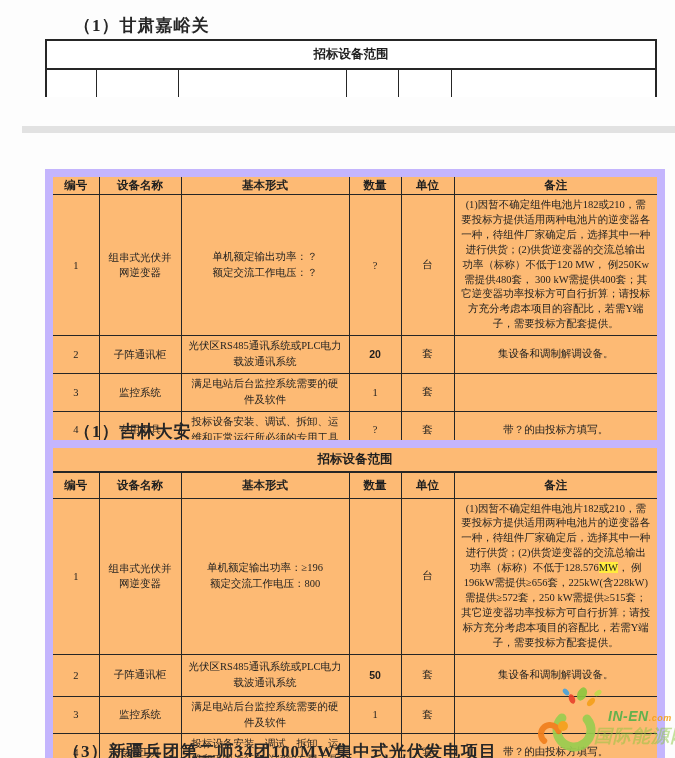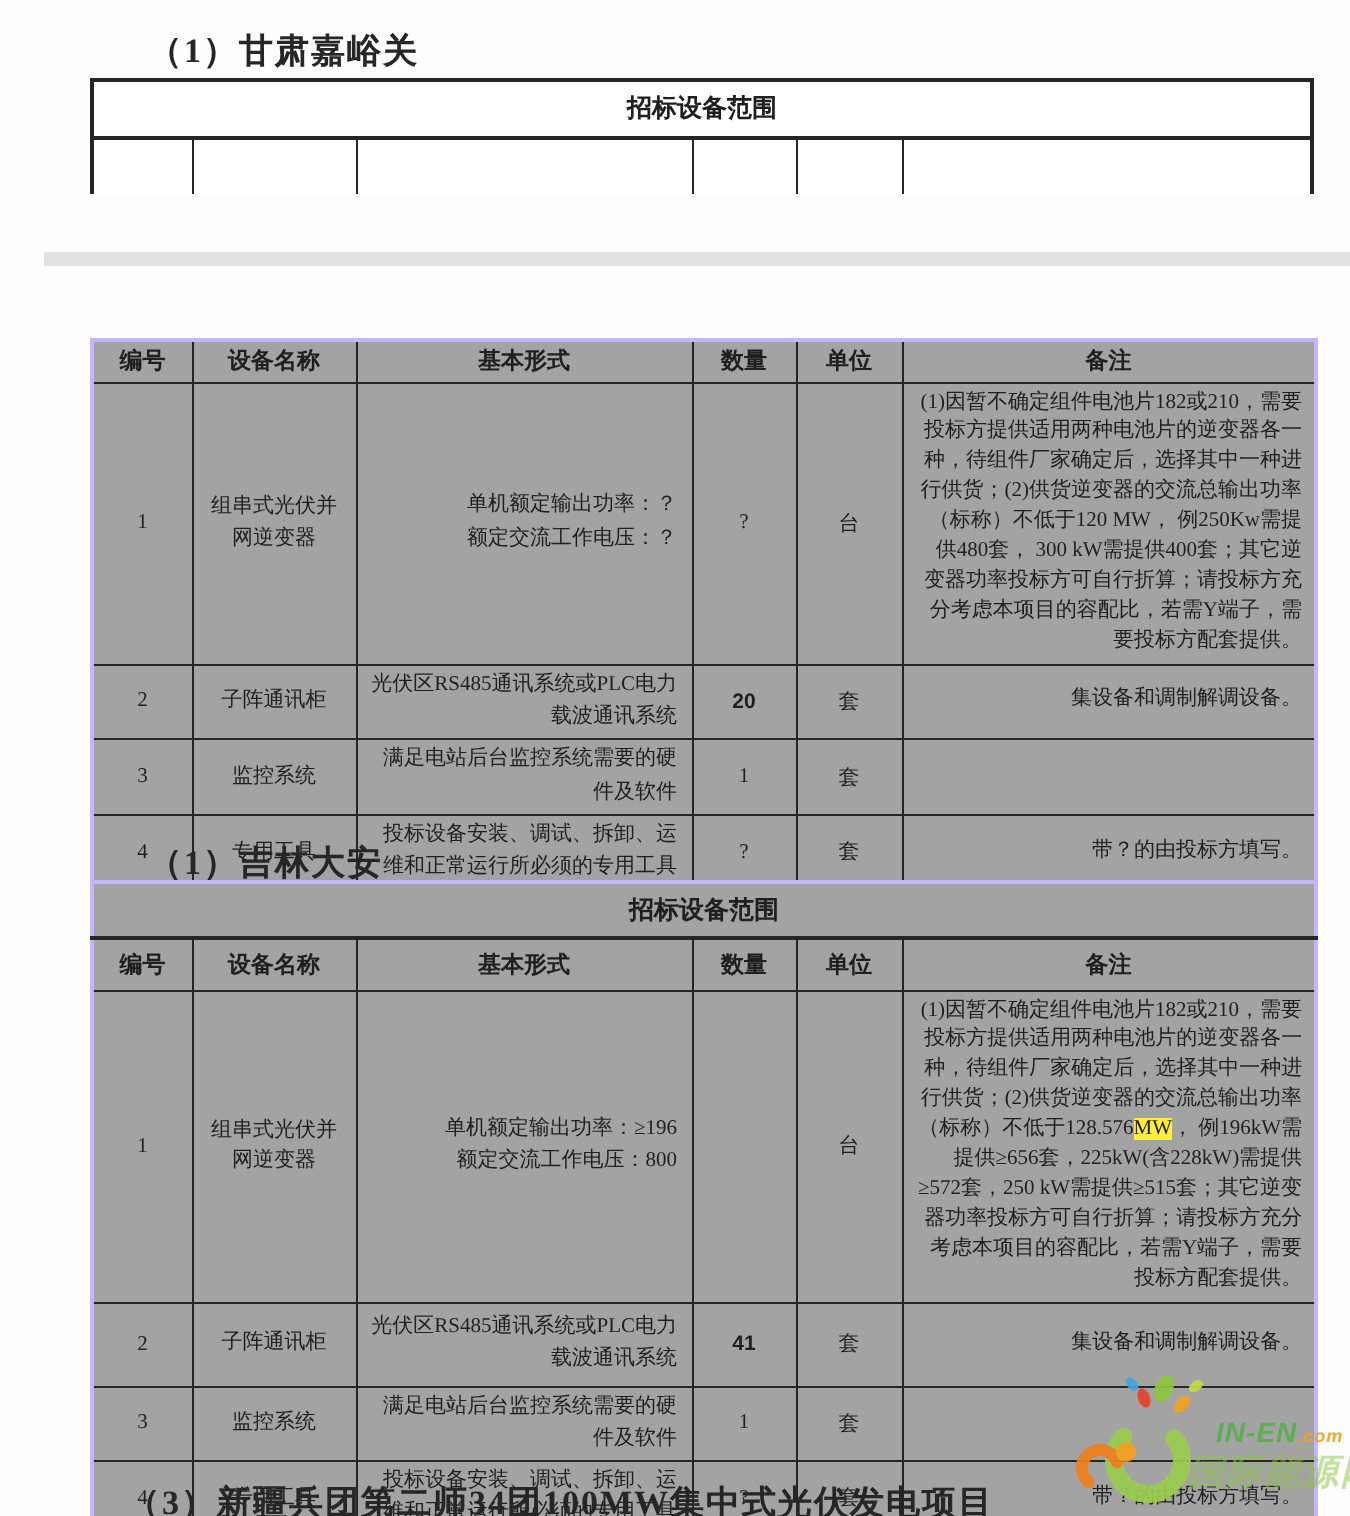--- a/index.html
+++ b/index.html
@@ -26,36 +26,36 @@
   }
   .stub-cols{display:flex;height:27px;}
   .stub-cols .sc{box-sizing:border-box;border-right:1px solid #262626;height:100%;}
   .stub-cols .sc:last-child{border-right:none;}
   .sc.c1{width:50px}.sc.c2{width:82px}.sc.c3{width:168px}
   .sc.c4{width:52px}.sc.c5{width:53px}.sc.c6{flex:1}
   
   .band{left:22px;top:126px;width:653px;height:7px;background:#e2e2e2;}
   
   table.eq{
-    border-collapse:collapse;table-layout:fixed;width:612px;background:#a3a3a3;
-    border:2px solid #c4b5fd;
+    border-collapse:collapse;table-layout:fixed;width:612px;background:#fdba74;
+    border:8px solid #c4b5fd;
   }
   table.eq td,table.eq th{
     border:1px solid #262626;box-sizing:border-box;
     font-size:10.5px;vertical-align:middle;overflow:hidden;
   }
   table.eq .cap{
     font-size:12.5px;font-weight:bold;text-align:center;height:28px;
     border-bottom:2px solid #262626;
   }
   table.eq th{font-size:11.5px;font-weight:bold;text-align:center;}
   .cell-c{text-align:center;padding:1px 2px;}
   .cell-name{text-align:center;padding:2px 6px;line-height:1.45;}
-  .cell-form{text-align:right;padding:2px 7px;line-height:1.55;white-space:pre-line;}
-  .cell-remark{text-align:right;padding:3px 6px;line-height:1.42;font-size:10.3px;}
+  .cell-form{text-align:center;padding:2px 7px;line-height:1.55;white-space:pre-line;}
+  .cell-remark{text-align:center;padding:3px 6px;line-height:1.42;font-size:10.3px;}
   .qty-b{font-weight:bold;font-family:"Liberation Sans","DejaVu Sans",sans-serif;font-size:10.5px;}
   .hl{background:#ffec3d;}
   tr.hhdr{height:21px;} tr.h1a{height:125px;} tr.h2a{height:37px;}
   tr.h3a{height:38px;} tr.h4a{height:28px;}
   tr.hcap{height:28px;} tr.hhdr2{height:26px;} tr.h1b{height:141px;}
   tr.h2b{height:42px;} tr.h3b{height:37px;} tr.h4b{height:28px;}
   
   .watermark{left:536px;top:684px;width:139px;height:74px;opacity:.92;pointer-events:none;}
   .wm-logo{position:absolute;left:0;top:2px;}
   .wm-brand{
@@ -172,21 +172,21 @@
     <td class="cell-form">单机额定输出功率：≥196
 额定交流工作电压：800</td>
     <td class="cell-c"></td>
     <td class="cell-c">台</td>
     <td class="cell-remark"><span>(1)因暂不确定组件电池片182或210，需要投标方提供适用两种电池片的逆变器各一种，待组件厂家确定后，选择其中一种进行供货；(2)供货逆变器的交流总输出功率（标称）不低于128.576</span><span class="hl">MW</span><span>， 例196kW需提供≥656套，225kW(含228kW)需提供≥572套，250 kW需提供≥515套；其它逆变器功率投标方可自行折算；请投标方充分考虑本项目的容配比，若需Y端子，需要投标方配套提供。</span></td>
   </tr>
   <tr class="h2b">
     <td class="cell-c">2</td>
     <td class="cell-name">子阵通讯柜</td>
     <td class="cell-form">光伏区RS485通讯系统或PLC电力载波通讯系统</td>
-    <td class="cell-c qty-b">41</td>
+    <td class="cell-c qty-b">50</td>
     <td class="cell-c">套</td>
     <td class="cell-remark">集设备和调制解调设备。</td>
   </tr>
   <tr class="h3b">
     <td class="cell-c">3</td>
     <td class="cell-name">监控系统</td>
     <td class="cell-form">满足电站后台监控系统需要的硬件及软件</td>
     <td class="cell-c">1</td>
     <td class="cell-c">套</td>
     <td class="cell-remark"></td>

